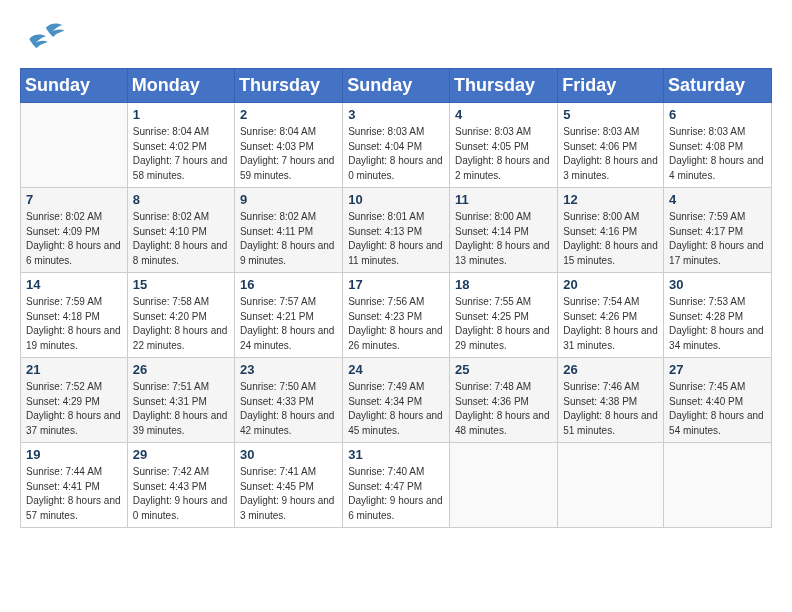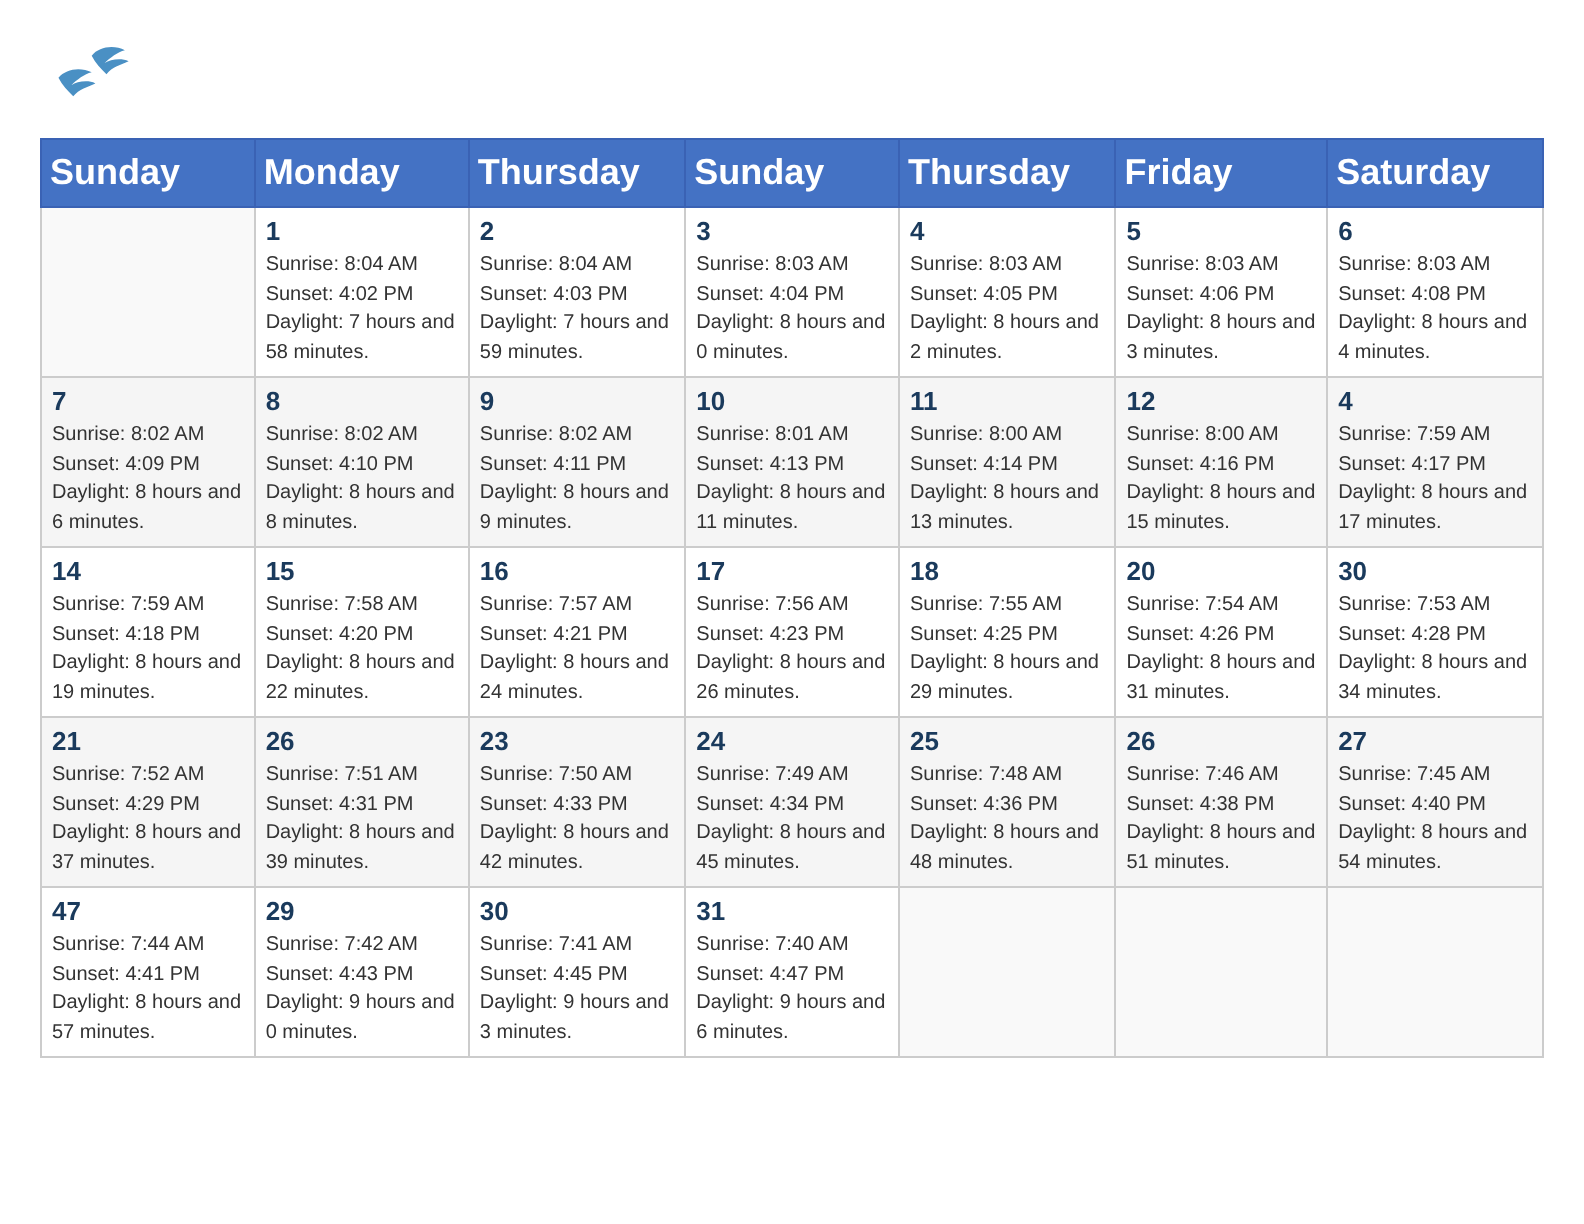--- a/index.html
+++ b/index.html
@@ -232,21 +232,21 @@
         <span class="day-number">26</span>
         <span class="day-info">Sunrise: 7:46 AM<br>Sunset: 4:38 PM<br>Daylight: 8 hours and 51 minutes.</span>
       </td>
         <td>
         <span class="day-number">27</span>
         <span class="day-info">Sunrise: 7:45 AM<br>Sunset: 4:40 PM<br>Daylight: 8 hours and 54 minutes.</span>
       </td>
       </tr>
       <tr>
         <td>
-        <span class="day-number">47</span>
+        <span class="day-number">19</span>
         <span class="day-info">Sunrise: 7:44 AM<br>Sunset: 4:41 PM<br>Daylight: 8 hours and 57 minutes.</span>
       </td>
         <td>
         <span class="day-number">29</span>
         <span class="day-info">Sunrise: 7:42 AM<br>Sunset: 4:43 PM<br>Daylight: 9 hours and 0 minutes.</span>
       </td>
         <td>
         <span class="day-number">30</span>
         <span class="day-info">Sunrise: 7:41 AM<br>Sunset: 4:45 PM<br>Daylight: 9 hours and 3 minutes.</span>
       </td>

